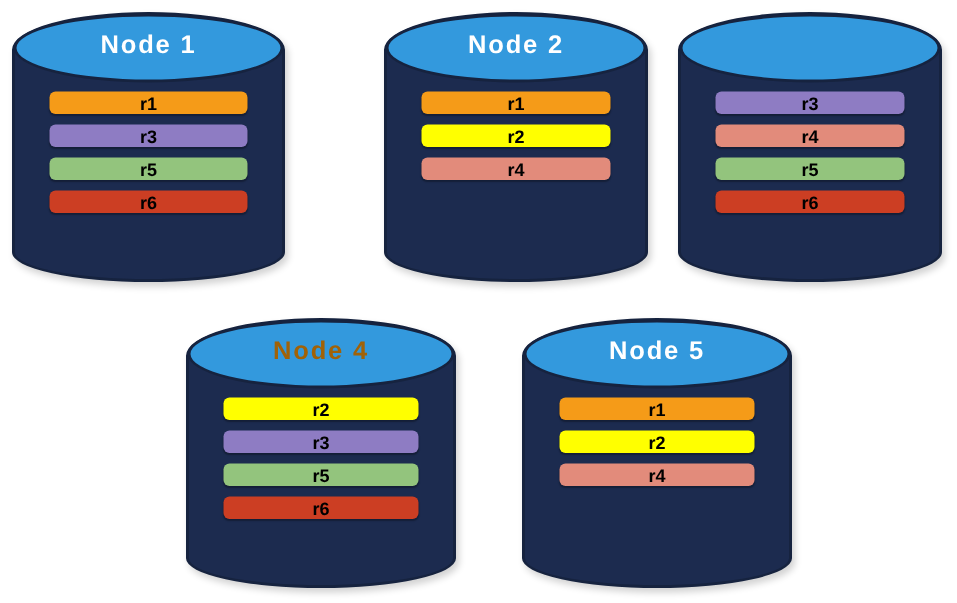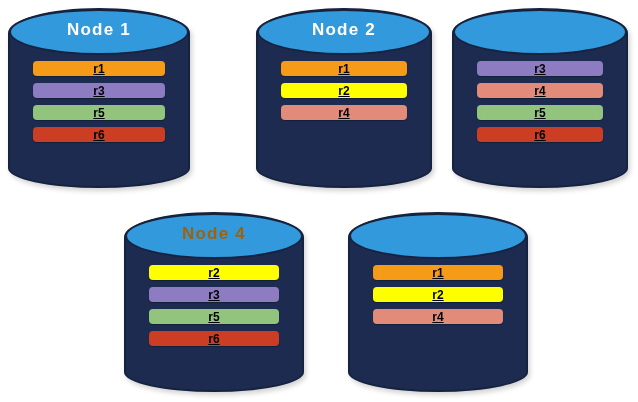--- a/index.html
+++ b/index.html
@@ -86,21 +86,20 @@
     border-radius: 4px;
     box-sizing: border-box;
     display: flex;
     align-items: center;
     justify-content: center;
     font-size: 12px;
     font-weight: bold;
     color: #000000;
     line-height: 1;
     box-shadow: 0 1px 1px rgba(0,0,0,0.30);
-    text-decoration: underline;
   }
 </style>
 </head>
 <body>
 
 <div id="canvas" style="background: rgb(255, 255, 255);">
     <div class="node" style="left: 8px; top: 8px; width: 182px; height: 180px;">
       <div class="cyl-body" style="background: rgb(28, 43, 79); border-color: rgb(22, 35, 63);"></div>
       <div class="cyl-top" style="background: rgb(51, 153, 221); border-color: rgb(22, 35, 63);"></div>
       <div class="node-label" style="color: rgb(255, 255, 255);">Node 1</div>
@@ -168,20 +167,21 @@
           <span>r5</span>
         </div>
         <div class="replica" style="background: rgb(204, 62, 35); color: rgb(0, 0, 0);">
           <span>r6</span>
         </div>
       </div>
     </div>
     <div class="node" style="left: 348px; top: 212px; width: 180px; height: 180px;">
       <div class="cyl-body" style="background: rgb(28, 43, 79); border-color: rgb(22, 35, 63);"></div>
       <div class="cyl-top" style="background: rgb(51, 153, 221); border-color: rgb(22, 35, 63);"></div>
+      <div class="node-label" style="color: rgb(255, 255, 255);">Node 5</div>
       <div class="replicas">
         <div class="replica" style="background: rgb(245, 155, 24); color: rgb(0, 0, 0);">
           <span>r1</span>
         </div>
         <div class="replica" style="background: rgb(255, 255, 0); color: rgb(0, 0, 0);">
           <span>r2</span>
         </div>
         <div class="replica" style="background: rgb(226, 139, 123); color: rgb(0, 0, 0);">
           <span>r4</span>
         </div>

